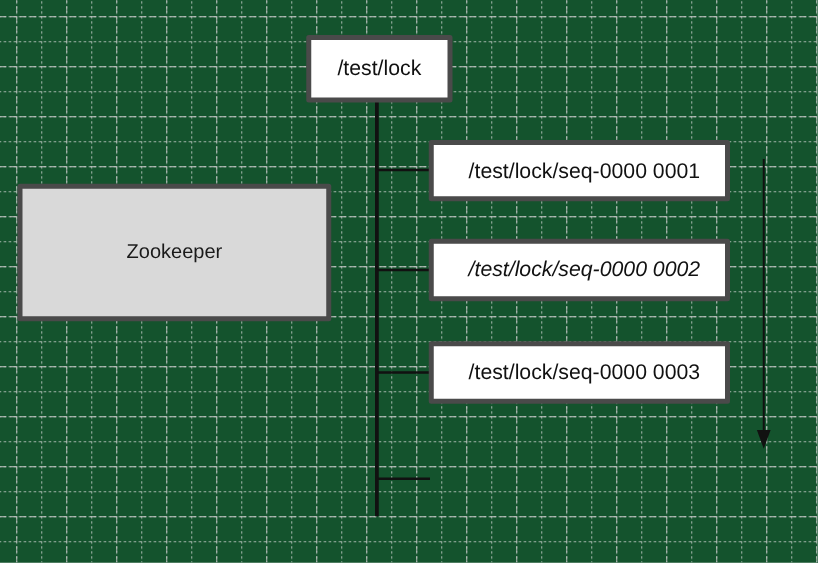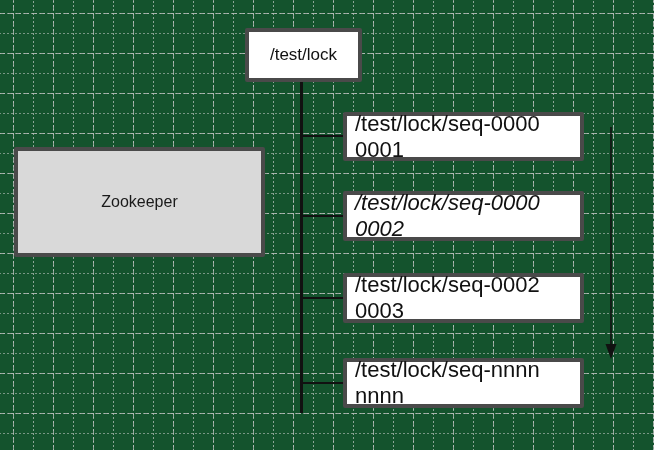--- a/index.html
+++ b/index.html
@@ -35,21 +35,21 @@
   .root-box {
     left: 245px; top: 28px;
     width: 117px; height: 54px;
     justify-content: center;
     font-size: 17px;
   }
   .child-box {
     left: 343px;
     width: 241px; height: 50px;
     padding-left: 8px;
-    font-size: 22px;
+    font-size: 17px;
     justify-content: center;
   }
   .child-1 { top: 112px; height: 49px; }
   .child-2 { top: 191px; font-style: italic; }
   .child-3 { top: 273px; }
   .child-4 { top: 358px; }
   .zk-box {
     position: absolute;
     left: 14px; top: 147px;
     width: 251px; height: 110px;
@@ -132,24 +132,21 @@
     <span>Zookeeper</span>
   </div>
 
   <div class="node-box child-box child-1">
     <span>/test/lock/seq-0000 0001</span>
   </div>
   <div class="node-box child-box child-2">
     <span>/test/lock/seq-0000 0002</span>
   </div>
   <div class="node-box child-box child-3">
-    <span>/test/lock/seq-0002 0003</span>
-  </div>
-  <div class="node-box child-box child-4">
-    <span>/test/lock/seq-nnnn nnnn</span>
+    <span>/test/lock/seq-0000 0003</span>
   </div>
 
   <svg class="arrow-svg" width="16" height="234" xmlns="http://www.w3.org/2000/svg">
     <line x1="8" y1="0" x2="8" y2="219" stroke="#111111" stroke-width="1.6"></line>
     <polygon points="2.5,217 13.5,217 8,232" fill="#111111"></polygon>
   </svg>
 
 
 </div>
 

